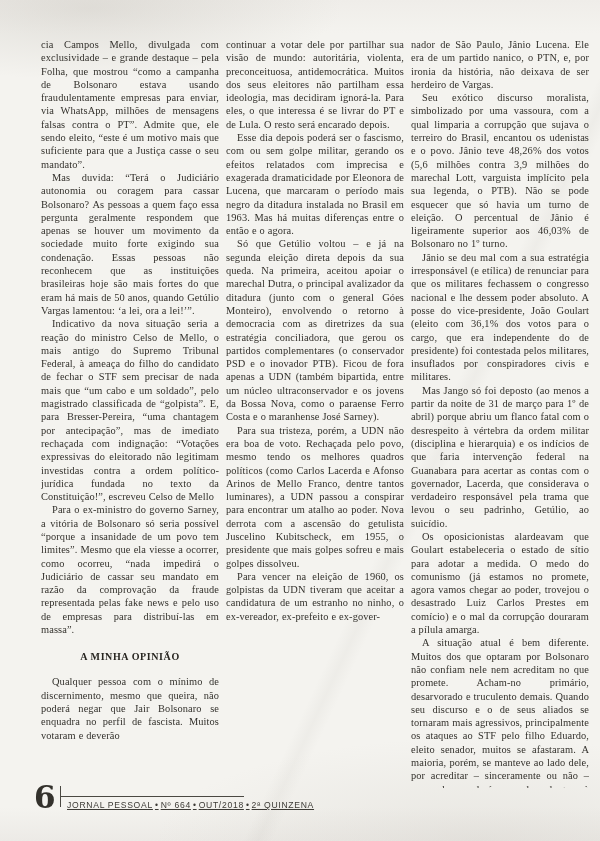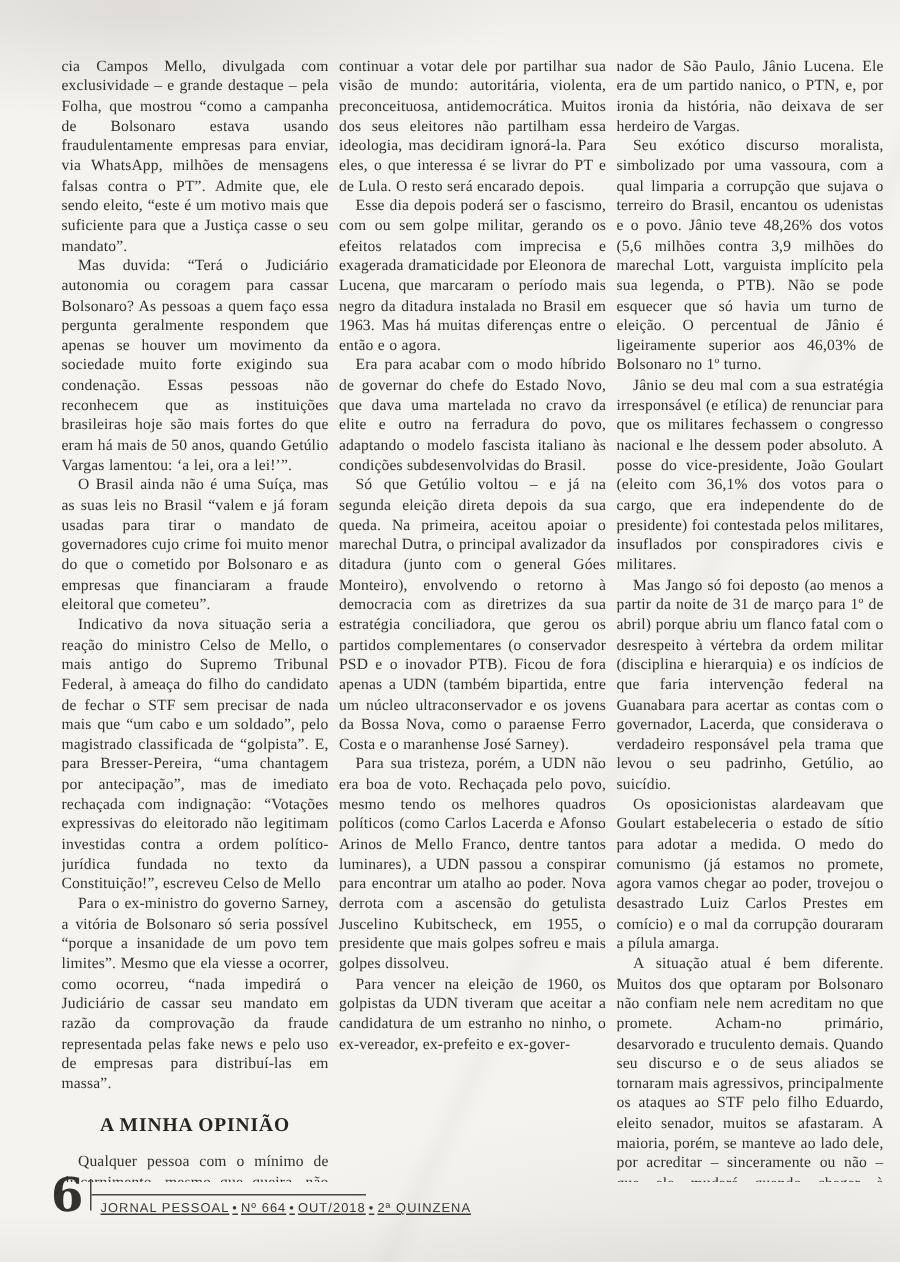--- a/index.html
+++ b/index.html
@@ -43,21 +43,21 @@
     line-height: 13.3px;
     text-align: justify;
     text-indent: 11px;
     letter-spacing: 0.1px;
     word-spacing: 0.2px;
     color: #33312c;
   }
   .column p.no-indent { text-indent: 0; }
   .column h2 {
     margin: 13px 0 11px 0;
-    font-size: 13px;
+    font-size: 10px;
     line-height: 15px;
     font-weight: bold;
     text-align: center;
     letter-spacing: 0.6px;
     color: #272520;
     font-family: "Liberation Serif", serif;
   }
   .footer {
     position: absolute;
     left: 34px;
@@ -107,30 +107,28 @@
 </style>
 </head>
 <body>
 
 <div class="page">
 
   <div class="columns">
     <div class="column">
         <p class="no-indent">cia Campos Mello, divulgada com exclusividade – e grande destaque – pela Folha, que mostrou “como a campanha de Bolsonaro estava usando fraudulentamente empresas para enviar, via WhatsApp, milhões de mensagens falsas contra o PT”. Admite que, ele sendo eleito, “este é um motivo mais que suficiente para que a Justiça casse o seu mandato”.</p>
         <p>Mas duvida: “Terá o Judiciário autonomia ou coragem para cassar Bolsonaro? As pessoas a quem faço essa pergunta geralmente respondem que apenas se houver um movimento da sociedade muito forte exigindo sua condenação. Essas pessoas não reconhecem que as instituições brasileiras hoje são mais fortes do que eram há mais de 50 anos, quando Getúlio Vargas lamentou: ‘a lei, ora a lei!’”.</p>
-        <p>O Brasil ainda não é uma Suíça, mas as suas leis no Brasil “valem e já foram usadas para tirar o mandato de governadores cujo crime foi muito menor do que o cometido por Bolsonaro e as empresas que financiaram a fraude eleitoral que cometeu”.</p>
         <p>Indicativo da nova situação seria a reação do ministro Celso de Mello, o mais antigo do Supremo Tribunal Federal, à ameaça do filho do candidato de fechar o STF sem precisar de nada mais que “um cabo e um soldado”, pelo magistrado classificada de “golpista”. E, para Bresser-Pereira, “uma chantagem por antecipação”, mas de imediato rechaçada com indignação: “Votações expressivas do eleitorado não legitimam investidas contra a ordem político-jurídica fundada no texto da Constituição!”, escreveu Celso de Mello</p>
         <p>Para o ex-ministro do governo Sarney, a vitória de Bolsonaro só seria possível “porque a insanidade de um povo tem limites”. Mesmo que ela viesse a ocorrer, como ocorreu, “nada impedirá o Judiciário de cassar seu mandato em razão da comprovação da fraude representada pelas fake news e pelo uso de empresas para distribuí-las em massa”.</p>
         <h2>A MINHA OPINIÃO</h2>
         <p>Qualquer pessoa com o mínimo de discernimento, mesmo que queira, não poderá negar que Jair Bolsonaro se enquadra no perfil de fascista. Muitos votaram e deverão</p>
       </div>
     <div class="column">
         <p class="no-indent">continuar a votar dele por partilhar sua visão de mundo: autoritária, violenta, preconceituosa, antidemocrática. Muitos dos seus eleitores não partilham essa ideologia, mas decidiram ignorá-la. Para eles, o que interessa é se livrar do PT e de Lula. O resto será encarado depois.</p>
         <p>Esse dia depois poderá ser o fascismo, com ou sem golpe militar, gerando os efeitos relatados com imprecisa e exagerada dramaticidade por Eleonora de Lucena, que marcaram o período mais negro da ditadura instalada no Brasil em 1963. Mas há muitas diferenças entre o então e o agora.</p>
-        <p>Era para acabar com o modo híbrido de governar do chefe do Estado Novo, que dava uma martelada no cravo da elite e outro na ferradura do povo, adaptando o modelo fascista italiano às condições subdesenvolvidas do Brasil.</p>
         <p>Só que Getúlio voltou – e já na segunda eleição direta depois da sua queda. Na primeira, aceitou apoiar o marechal Dutra, o principal avalizador da ditadura (junto com o general Góes Monteiro), envolvendo o retorno à democracia com as diretrizes da sua estratégia conciliadora, que gerou os partidos complementares (o conservador PSD e o inovador PTB). Ficou de fora apenas a UDN (também bipartida, entre um núcleo ultraconservador e os jovens da Bossa Nova, como o paraense Ferro Costa e o maranhense José Sarney).</p>
         <p>Para sua tristeza, porém, a UDN não era boa de voto. Rechaçada pelo povo, mesmo tendo os melhores quadros políticos (como Carlos Lacerda e Afonso Arinos de Mello Franco, dentre tantos luminares), a UDN passou a conspirar para encontrar um atalho ao poder. Nova derrota com a ascensão do getulista Juscelino Kubitscheck, em 1955, o presidente que mais golpes sofreu e mais golpes dissolveu.</p>
         <p>Para vencer na eleição de 1960, os golpistas da UDN tiveram que aceitar a candidatura de um estranho no ninho, o ex-vereador, ex-prefeito e ex-gover-</p>
       </div>
     <div class="column">
         <p class="no-indent">nador de São Paulo, Jânio Lucena. Ele era de um partido nanico, o PTN, e, por ironia da história, não deixava de ser herdeiro de Vargas.</p>
         <p>Seu exótico discurso moralista, simbolizado por uma vassoura, com a qual limparia a corrupção que sujava o terreiro do Brasil, encantou os udenistas e o povo. Jânio teve 48,26% dos votos (5,6 milhões contra 3,9 milhões do marechal Lott, varguista implícito pela sua legenda, o PTB). Não se pode esquecer que só havia um turno de eleição. O percentual de Jânio é ligeiramente superior aos 46,03% de Bolsonaro no 1º turno.</p>
         <p>Jânio se deu mal com a sua estratégia irresponsável (e etílica) de renunciar para que os militares fechassem o congresso nacional e lhe dessem poder absoluto. A posse do vice-presidente, João Goulart (eleito com 36,1% dos votos para o cargo, que era independente do de presidente) foi contestada pelos militares, insuflados por conspiradores civis e militares.</p>
         <p>Mas Jango só foi deposto (ao menos a partir da noite de 31 de março para 1º de abril) porque abriu um flanco fatal com o desrespeito à vértebra da ordem militar (disciplina e hierarquia) e os indícios de que faria intervenção federal na Guanabara para acertar as contas com o governador, Lacerda, que considerava o verdadeiro responsável pela trama que levou o seu padrinho, Getúlio, ao suicídio.</p>
         <p>Os oposicionistas alardeavam que Goulart estabeleceria o estado de sítio para adotar a medida. O medo do comunismo (já estamos no promete, agora vamos chegar ao poder, trovejou o desastrado Luiz Carlos Prestes em comício) e o mal da corrupção douraram a pílula amarga.</p>

